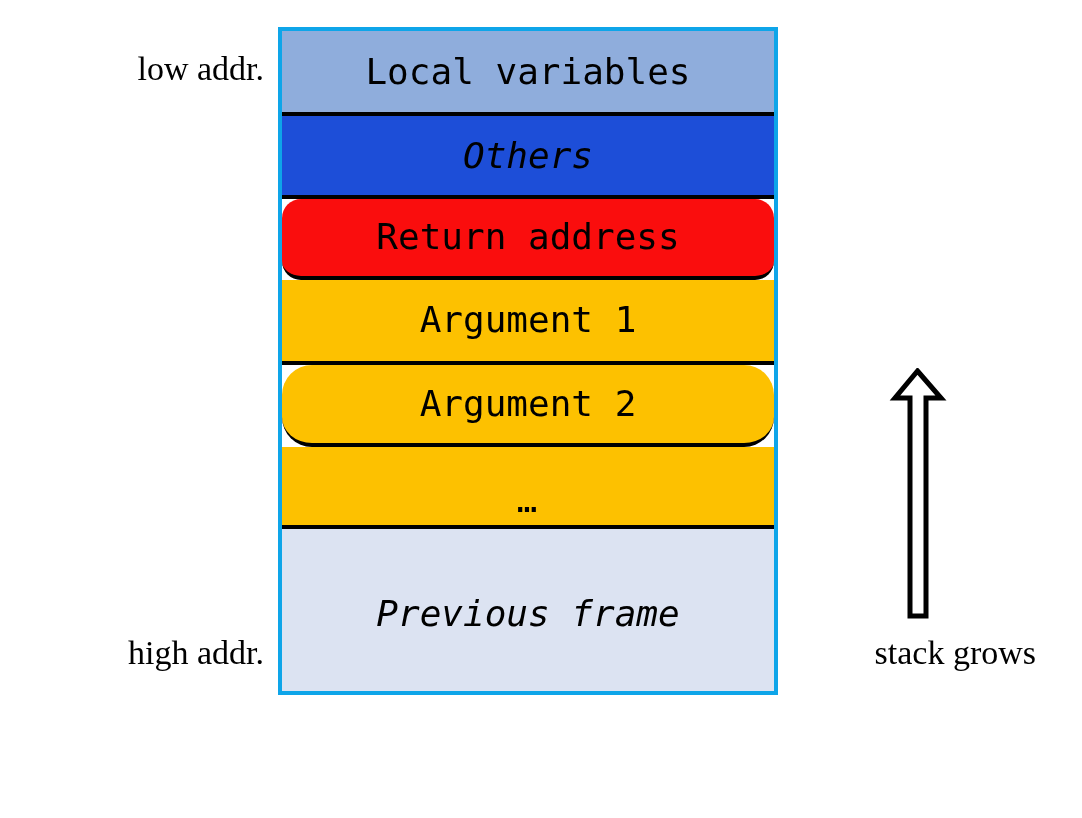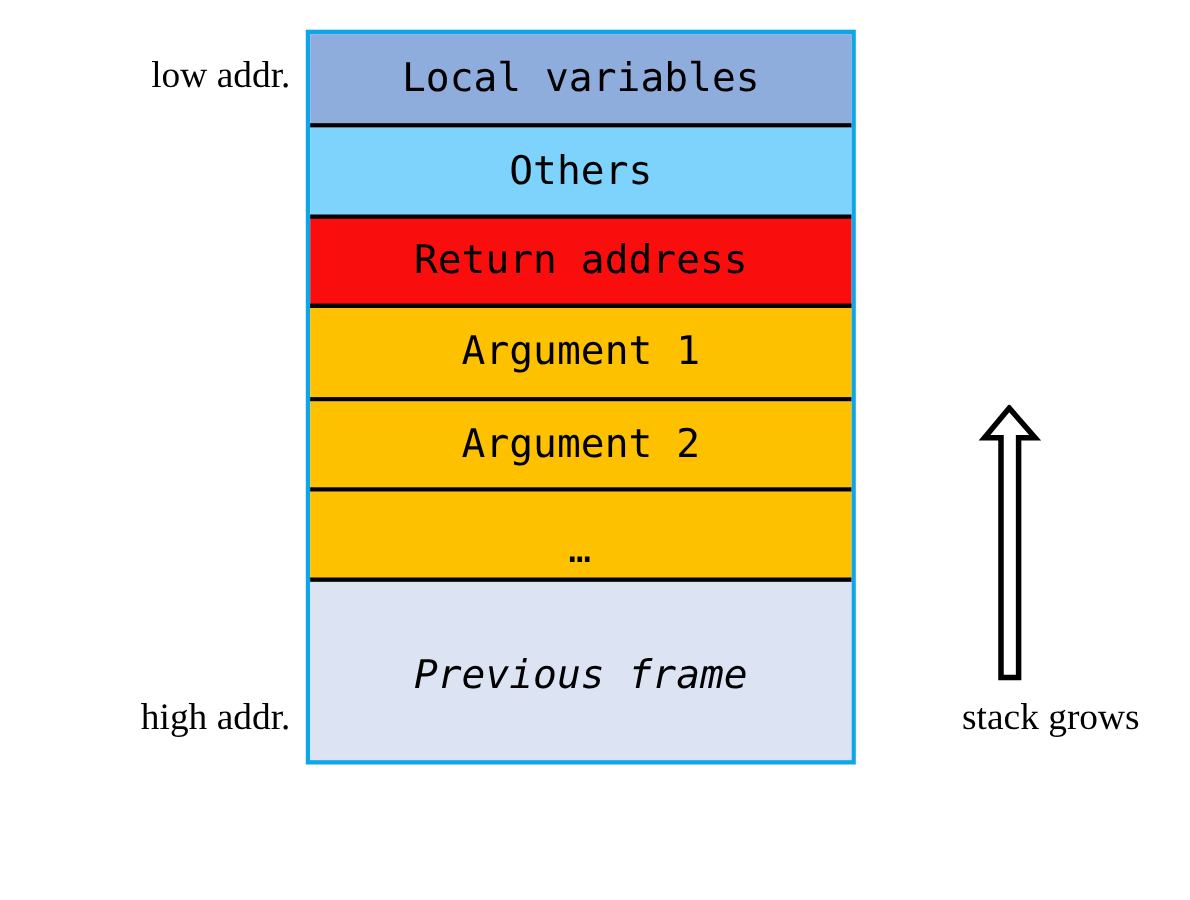--- a/index.html
+++ b/index.html
@@ -59,23 +59,23 @@
   }
 
   .cell-label {
     display: block;
     pointer-events: none;
   }
 
   
   .h-local   { height: 86px; }
   .h-others  { height: 83px; }
-  .h-return  { height: 81px; }
+  .h-return  { height: 81px; border-radius: 19px; }
   .h-arg1    { height: 86px; }
-  .h-arg2    { height: 82px; }
+  .h-arg2    { height: 82px; border-radius: 30px; }
   .h-ellip   { height: 83px; }
   .h-prev    { height: 163px; }
 
   .cell-ellipsis .cell-label {
     position: relative;
     top: 14px;
     font-size: 34px;
     letter-spacing: 2px;
   }
   .cell-prev .cell-label {
@@ -139,21 +139,21 @@
   <div class="addr-label" id="label-high">high addr.</div>
 
   <div class="addr-label" id="label-low">low addr.</div>
 
   <div class="stack-frame">
 
     <div class="stack-cell h-local" style="background:#8FADDC;">
       <span class="cell-label">Local variables</span>
     </div>
 
-    <div class="stack-cell h-others" style="background:#7dd3fc;">
+    <div class="stack-cell h-others" style="background:#1d4ed8;font-style:italic;">
       <span class="cell-label">Others</span>
     </div>
 
     <div class="stack-cell h-return" style="background:#FA0D0D;">
       <span class="cell-label">Return address</span>
     </div>
 
     <div class="stack-cell h-arg1" style="background:#FDC100;">
       <span class="cell-label">Argument 1</span>
     </div>

